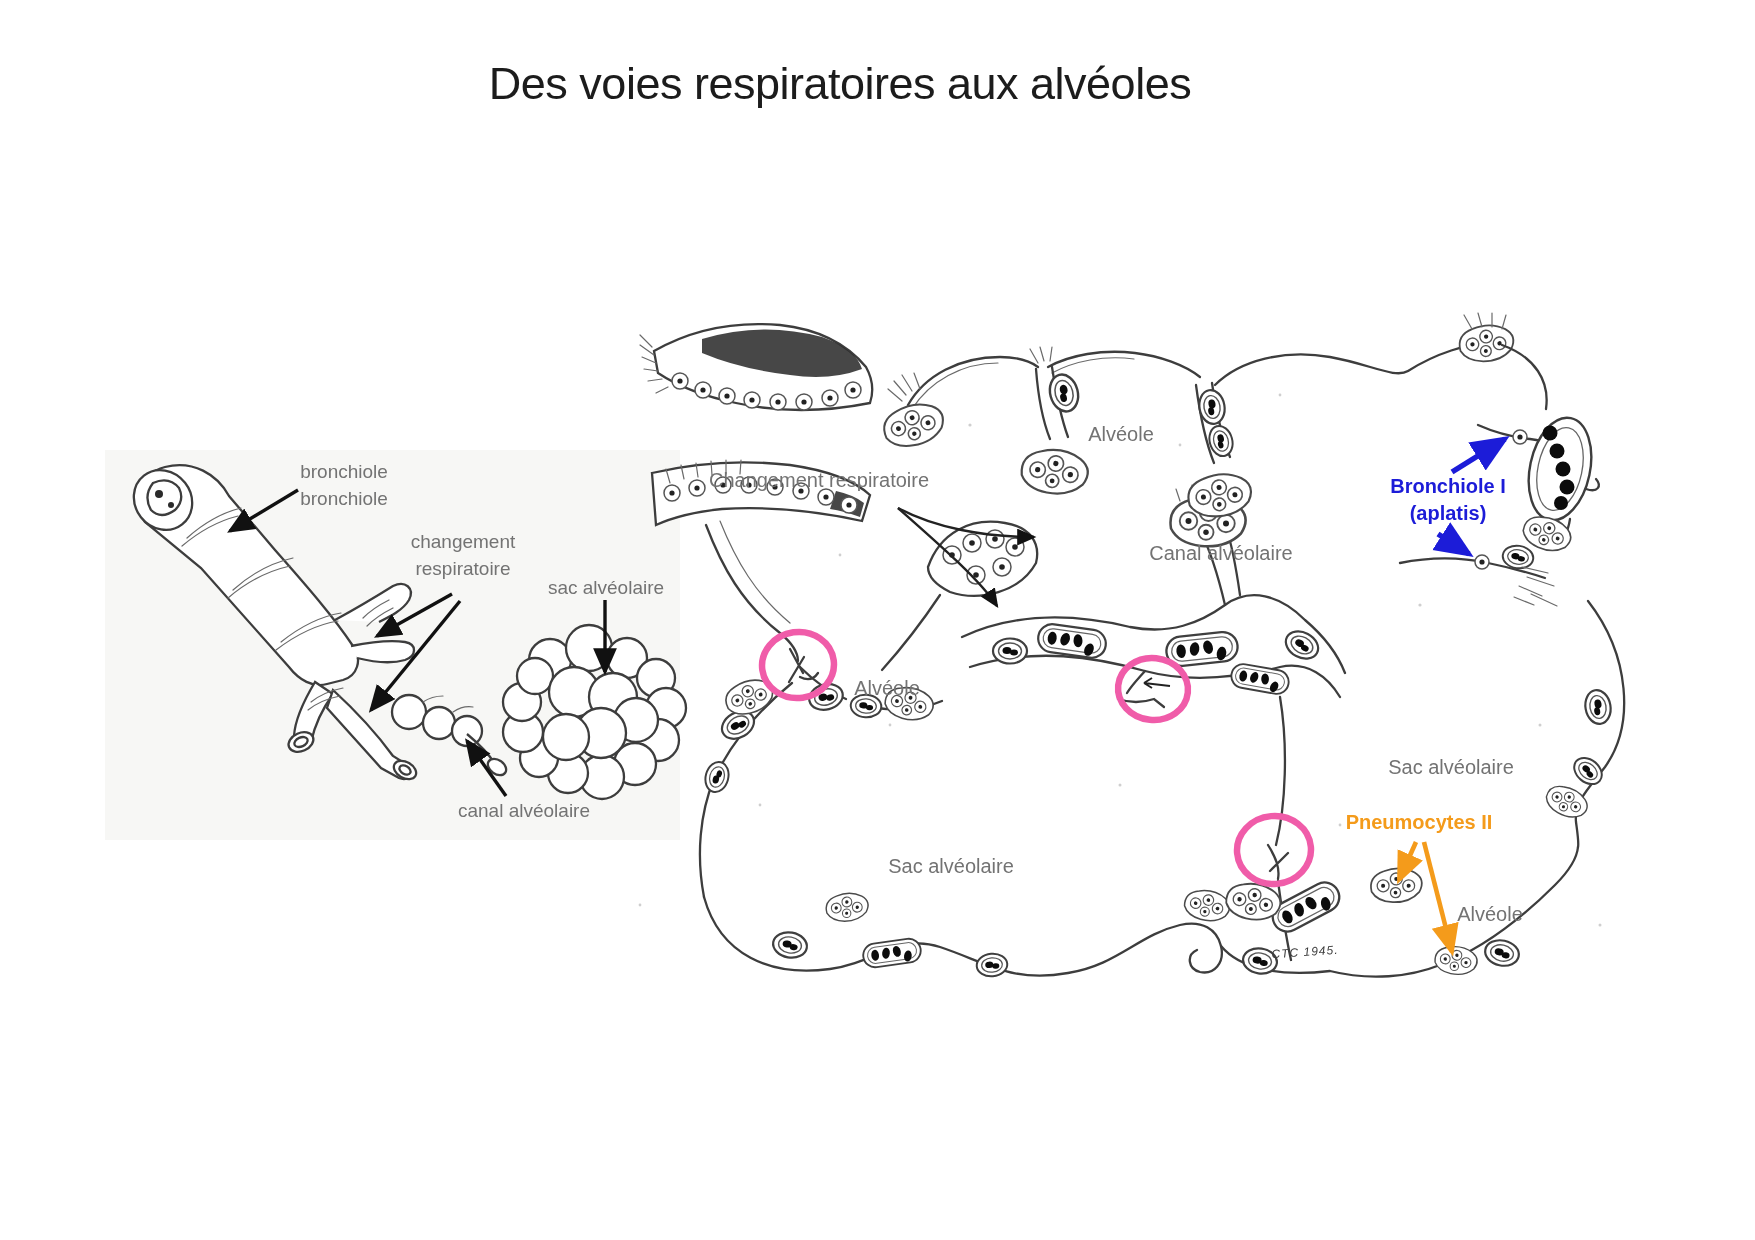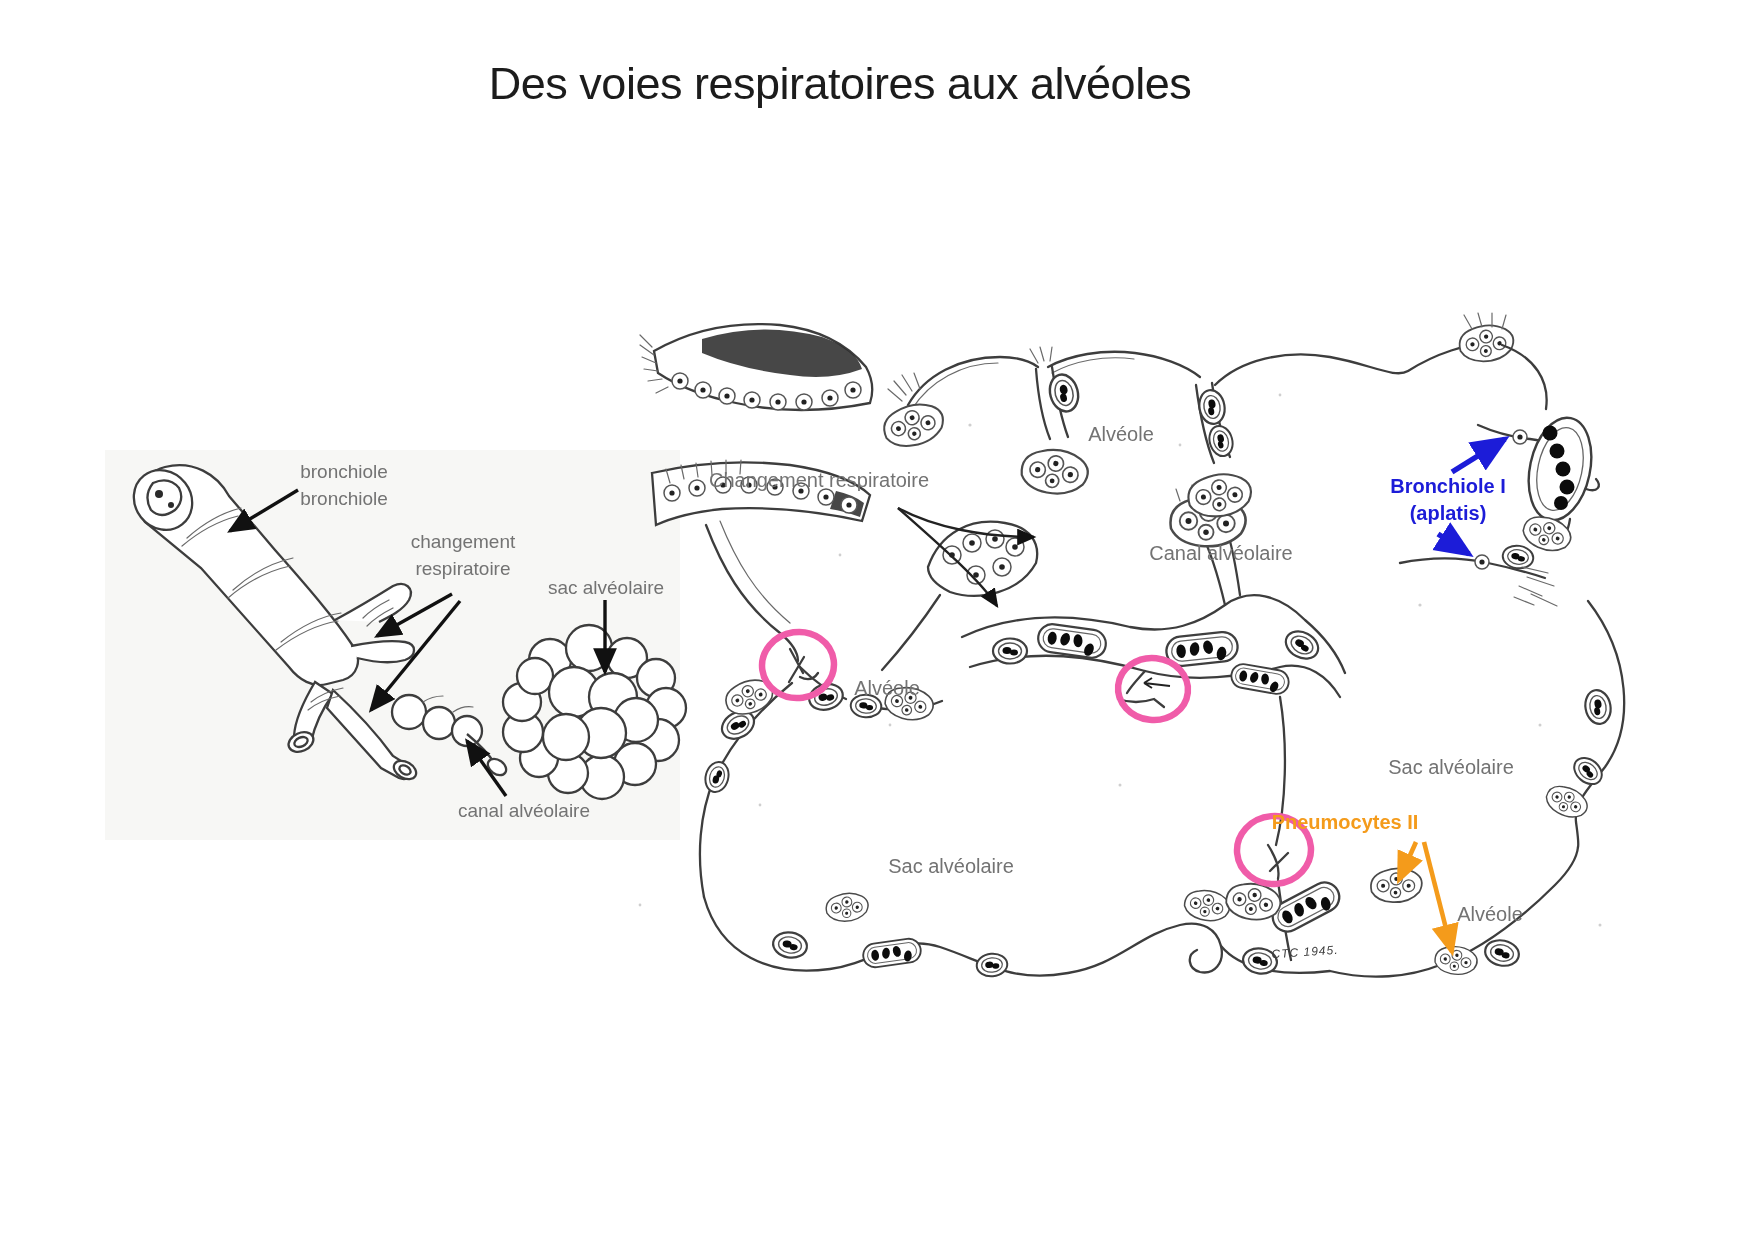--- a/index.html
+++ b/index.html
@@ -370,16 +370,16 @@
   <div class="lbl" style="left:1221px;top:553px">Canal alvéolaire</div>
   <div class="lbl" style="left:887px;top:688px">Alvéole</div>
   <div class="lbl" style="left:951px;top:866px">Sac alvéolaire</div>
   <div class="lbl" style="left:1451px;top:767px">Sac alvéolaire</div>
   <div class="lbl" style="left:1490px;top:914px">Alvéole</div>
 
   <div class="lbl bold-blue" style="left:1448px;top:500px">
     <span>Bronchiole I</span><br>
     <span>(aplatis)</span>
   </div>
-  <div class="lbl bold-orange" style="left:1345px;top:822px">Pneumocytes II</div>
+  <div class="lbl bold-orange" style="left:1419px;top:822px">Pneumocytes II</div>
 
   <div class="sig" style="left:1305px;top:952px">CTC 1945.</div>
 </div>
 
 </body></html>

